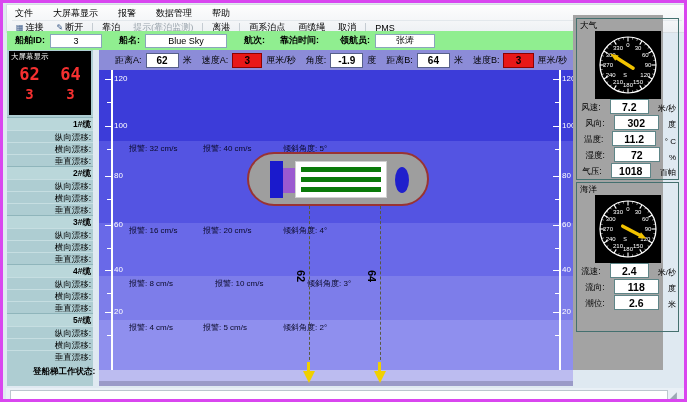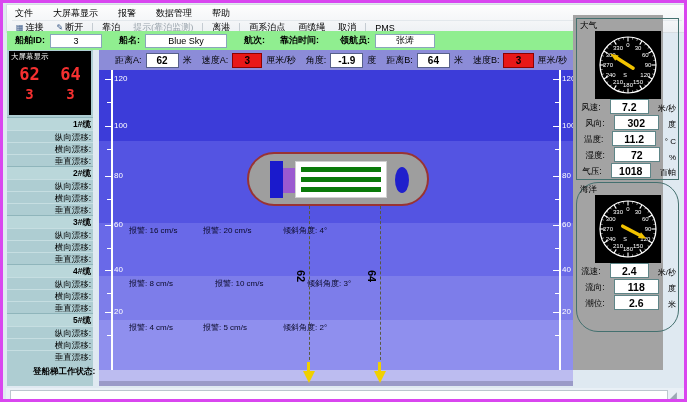--- a/index.html
+++ b/index.html
@@ -61,21 +61,21 @@
   .stripe{position:absolute;left:5px;width:80px;height:5px;background:#0a7a0a;}
   .sellipse{position:absolute;left:146px;top:13px;width:14px;height:26px;background:#2020cc;border-radius:50%;}
   .mline{position:absolute;width:0;border-left:1px dashed #5a5a40;}
   .vlabel{position:absolute;font-size:11px;font-weight:bold;color:#000;transform:rotate(90deg);transform-origin:0 0;white-space:nowrap;}
   .astem{position:absolute;width:3px;height:9px;background:#f0d000;}
   .ahead{position:absolute;width:0;height:0;border-left:6px solid transparent;border-right:6px solid transparent;border-top:12px solid #f0d000;}
   
   .rightpanel{position:absolute;left:570px;top:12px;width:90px;height:355px;background:#a3a3a3;font-size:8.5px;}
   .group{position:absolute;left:3px;width:103px;border:1px solid #44706f;box-sizing:border-box;}
   #wgroup{top:3px;height:162px;}
-  #ogroup{top:167px;height:150px;border-radius:22px;}
+  #ogroup{top:167px;height:150px;}
   .gtitle{padding:1px 3px;height:10px;}
   svg.gauge{display:block;margin:0 auto;}
   .vrow{display:flex;align-items:flex-end;gap:9px;padding:1px 2px;height:14px;}
   .vlab{width:27px;text-align:right;white-space:nowrap;}
   .vbox{width:46px;height:13px;background:#fff;border:1px solid #5e8587;display:flex;align-items:center;justify-content:center;font-weight:bold;font-size:10.5px;}
   .vunit{font-size:8px;white-space:nowrap;}
   .vscroll{position:absolute;left:681px;top:28px;width:5px;height:355px;background:#d4e4ee;}
   .vthumb{position:absolute;left:0;top:2px;width:5px;height:11px;background:#8fb0d8;}
   
   .statusbar{position:absolute;left:3px;top:385px;width:681px;height:15px;background:#e9f0f6;display:flex;align-items:center;}
@@ -266,20 +266,25 @@
       <div class="tickmark" style="left: 6px; top: 200px; width: 6px;"></div>
       <div class="tickmark" style="left: 454px; top: 200px; width: 6px;"></div>
       <div class="tickmark" style="left: 8px; top: 223px; width: 4px;"></div>
       <div class="tickmark" style="left: 456px; top: 223px; width: 4px;"></div>
       <div class="ticklabel" style="left: 15px; top: 237px;">20</div>
       <div class="ticklabel" style="left: 463px; top: 237px;">20</div>
       <div class="tickmark" style="left: 6px; top: 242px; width: 6px;"></div>
       <div class="tickmark" style="left: 454px; top: 242px; width: 6px;"></div>
       <div class="tickmark" style="left: 8px; top: 265px; width: 4px;"></div>
       <div class="tickmark" style="left: 456px; top: 265px; width: 4px;"></div>
+      <div class="zone" style="top: 73px;">
+        <span class="zs">报警: 32 cm/s</span>
+        <span class="zs">报警: 40 cm/s</span>
+        <span class="zs">倾斜角度: 5°</span>
+      </div>
       <div class="zone" style="top: 155px;">
         <span class="zs">报警: 16 cm/s</span>
         <span class="zs">报警: 20 cm/s</span>
         <span class="zs">倾斜角度: 4°</span>
       </div>
       <div class="zone" style="top: 208px; gap: 12px;">
         <span class="zs">报警: 8 cm/s</span>
         <span class="zs">报警: 10 cm/s</span>
         <span class="zs">倾斜角度: 3°</span>
       </div>

